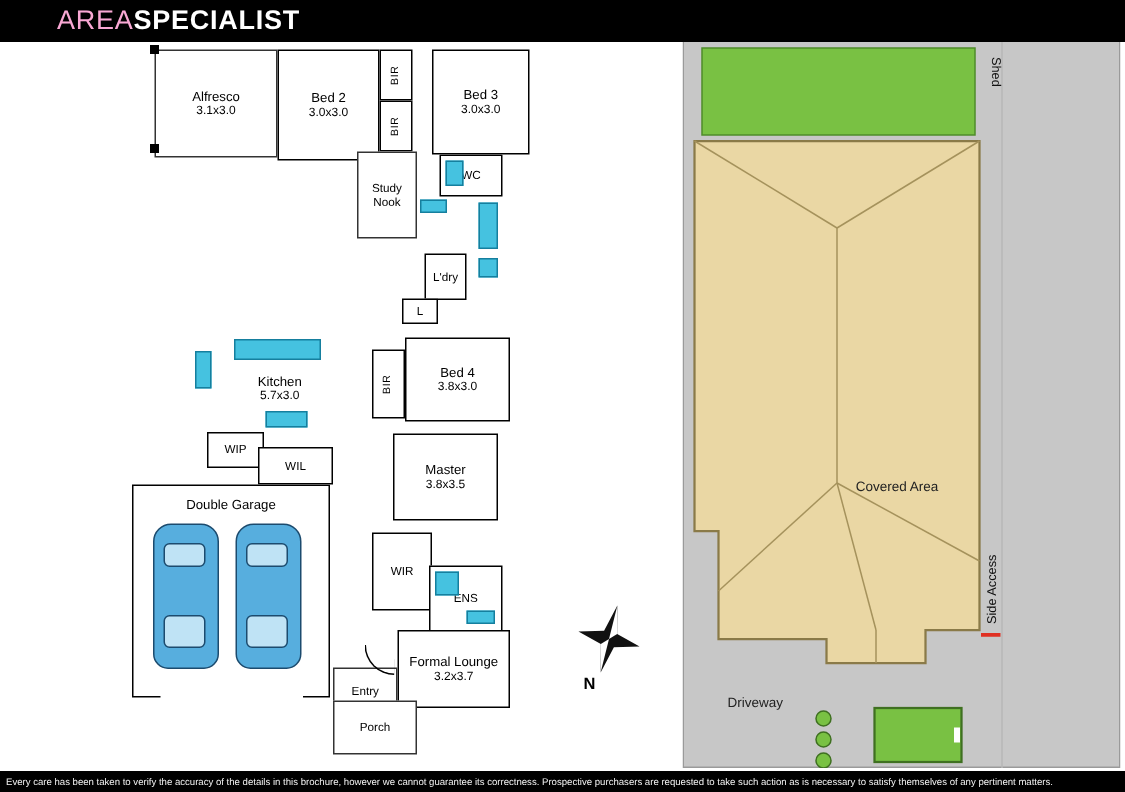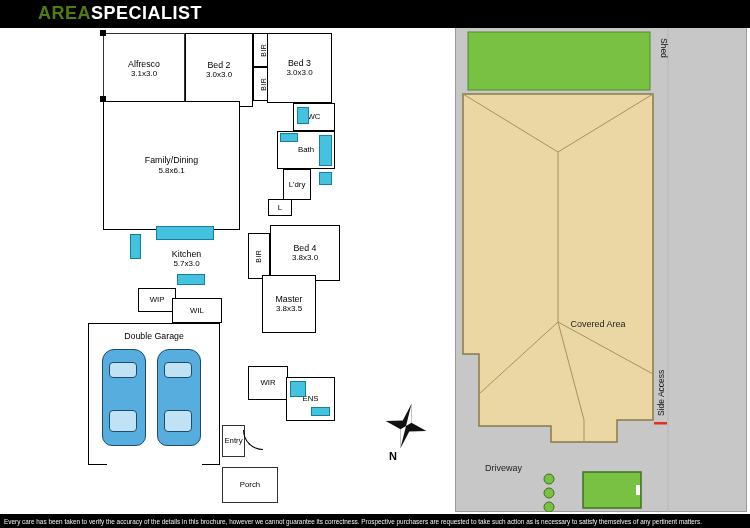--- a/index.html
+++ b/index.html
@@ -2,21 +2,21 @@
 <html><head>
 <meta charset="utf-8">
 <style>
   *{margin:0;padding:0;box-sizing:border-box}
   body{background:#fff;font-family:"Liberation Sans",sans-serif}
   .canvas{position:relative;width:750px;height:528px;background:#fff;overflow:hidden}
   .bar{position:absolute;left:0;width:750px;background:#000;color:#fff;z-index:6}
   .bar.header{top:0;height:28px}
   .bar.footer{top:514px;height:14px}
   .brand{position:absolute;left:38px;top:3px;font-size:18px;letter-spacing:.5px;color:#fff}
-  .brand .w-light{font-weight:700;color:#4d7c0f}
+  .brand .w-light{font-weight:400;color:#f9a8d4}
   .brand .w-bold{font-weight:700}
   .address{position:absolute;right:33px;top:5px;font-size:15px;font-weight:700;color:#fff}
   .disclaimer{position:absolute;left:4px;top:3.5px;font-size:6.4px;color:#f2f2f2;white-space:nowrap}
   .plan{position:absolute;left:0;top:0;width:455px;height:528px}
   .room{position:absolute;border:1.6px solid #000;background:#fff;display:flex;flex-direction:column;align-items:center;justify-content:center;text-align:center;line-height:1.2;color:#000;z-index:1}
   .rname{font-size:8.8px}
   .rdims{font-size:8px}
   .small .rname{font-size:7.8px}
   .thin{border-width:1px;border-color:#333}
   .noborder{border:none}
@@ -58,38 +58,34 @@
       <div class="rdims">3.0x3.0</div>
     </div>
 
     <div class="room small" style="left:253px;top:33px;width:22px;height:34px">
       <div class="rot">BIR</div>
     </div>
     <div class="room small" style="left:253px;top:67px;width:22px;height:34px">
       <div class="rot">BIR</div>
     </div>
 
-    <div class="room" style="left:267px;top:33px;width:65px;height:70px">
+    <div class="room" style="left:288px;top:33px;width:65px;height:70px">
       <div class="rname">Bed 3</div>
       <div class="rdims">3.0x3.0</div>
     </div>
 
-    <div class="room" style="left:103px;top:101px;width:137px;height:129px">
-      <div class="rname">Family/Dining</div>
-      <div class="rdims">5.8x6.1</div>
-    </div>
-
+
+    <div class="room small thin" style="left:238px;top:101px;width:40px;height:58px">
+      <div class="rname">Study Nook</div>
+    </div>
 
     <div class="room small" style="left:293px;top:103px;width:42px;height:28px">
       <div class="rname">WC</div>
     </div>
 
-    <div class="room small" style="left:277px;top:131px;width:58px;height:38px">
-      <div class="rname">Bath</div>
-    </div>
 
     <div class="room small" style="left:283px;top:169px;width:28px;height:31px">
       <div class="rname">L'dry</div>
     </div>
 
     <div class="room small" style="left:268px;top:199px;width:24px;height:17px">
       <div class="rname">L</div>
     </div>
 
     <div class="room noborder" style="left:128px;top:230px;width:117px;height:58px">
@@ -107,41 +103,45 @@
     </div>
 
     <div class="room small" style="left:138px;top:288px;width:38px;height:24px">
       <div class="rname">WIP</div>
     </div>
 
     <div class="room small" style="left:172px;top:298px;width:50px;height:25px">
       <div class="rname">WIL</div>
     </div>
 
-    <div class="room" style="left:262px;top:275px;width:54px;height:58px">
+    <div class="room" style="left:262px;top:289px;width:70px;height:58px">
       <div class="rname">Master</div>
       <div class="rdims">3.8x3.5</div>
     </div>
 
     <div class="room label-top" style="left:88px;top:323px;width:132px;height:142px">
       <div class="rname">Double Garage</div>
     </div>
 
-    <div class="room small" style="left:248px;top:366px;width:40px;height:34px">
+    <div class="room small" style="left:248px;top:355px;width:40px;height:52px">
       <div class="rname">WIR</div>
     </div>
 
     <div class="room small" style="left:286px;top:377px;width:49px;height:44px">
       <div class="rname">ENS</div>
     </div>
 
-    <div class="room small thin" style="left:222px;top:425px;width:23px;height:32px">
+    <div class="room small thin" style="left:222px;top:445px;width:43px;height:32px">
       <div class="rname">Entry</div>
     </div>
 
+    <div class="room" style="left:265px;top:420px;width:75px;height:52px">
+      <div class="rname">Formal Lounge</div>
+      <div class="rdims">3.2x3.7</div>
+    </div>
 
     <div class="room small thin" style="left:222px;top:467px;width:56px;height:36px">
       <div class="rname">Porch</div>
     </div>
 
     <div class="fx" style="left:297px;top:107px;width:12px;height:17px"></div>
     <div class="fx" style="left:280px;top:133px;width:18px;height:9px"></div>
     <div class="fx" style="left:319px;top:135px;width:13px;height:31px"></div>
     <div class="fx" style="left:319px;top:172px;width:13px;height:13px"></div>
     <div class="fx" style="left:130px;top:234px;width:11px;height:25px"></div>

